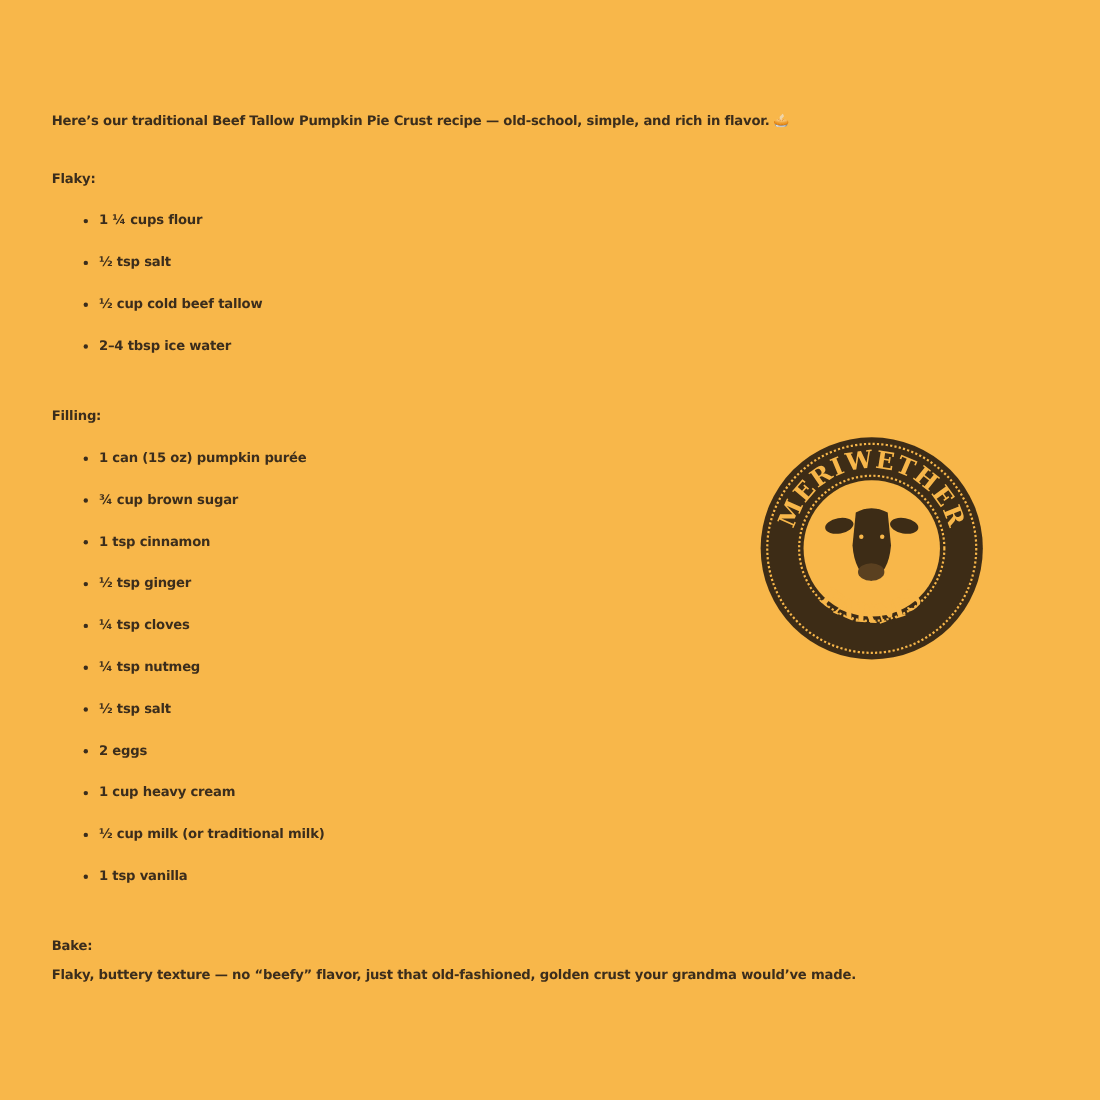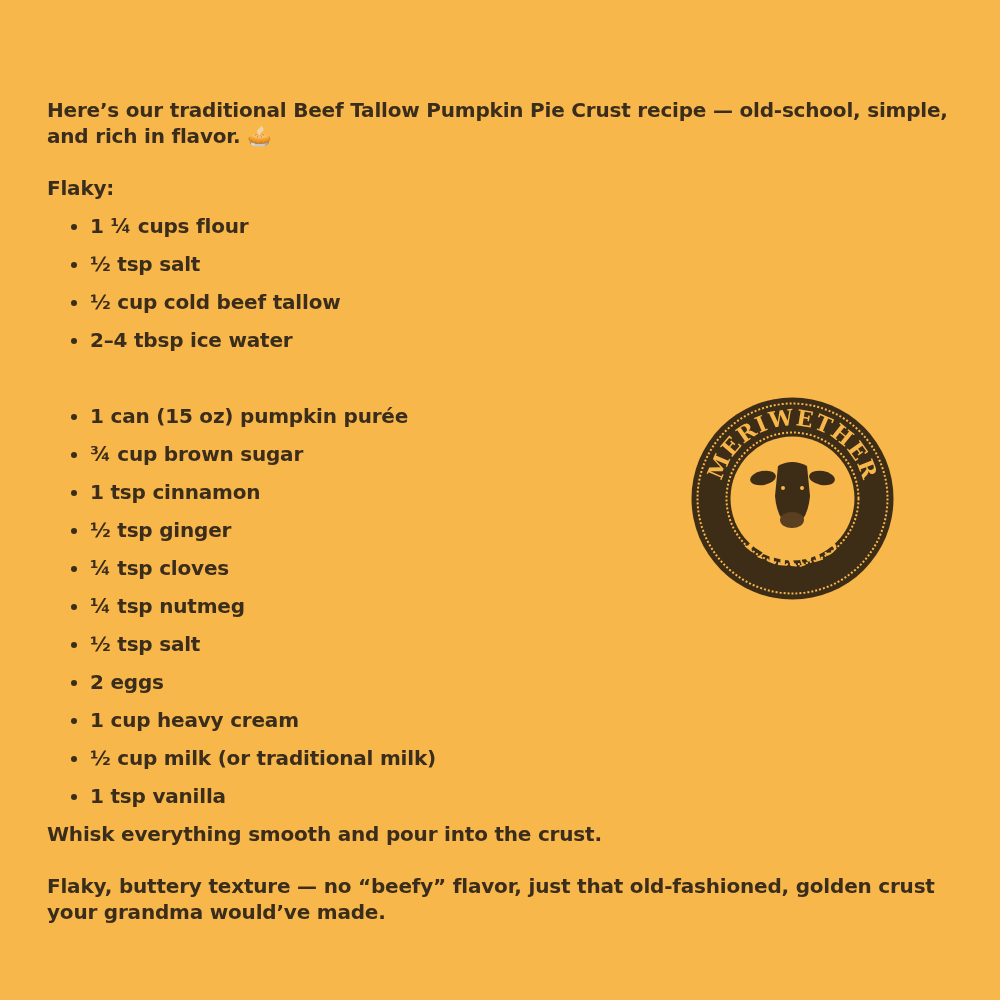--- a/index.html
+++ b/index.html
@@ -3,21 +3,21 @@
 <meta charset="utf-8">
 <style>
   html, body { margin: 0; padding: 0; }
   body {
     width: 1000px; height: 1000px; background: #f8b74a; overflow: hidden;
     font-family: "DejaVu Sans", sans-serif; color: #3b2d1c;
     position: relative;
   }
   .content {
     position: absolute; left: 47px; top: 97px; width: 910px;
-    font-size: 20px; font-weight: bold; line-height: 26px; letter-spacing: -0.2px;
+    font-size: 12px; font-weight: bold; line-height: 26px; letter-spacing: -0.2px;
   }
   p { margin: 0; }
   .gap { height: 26px; }
   ul { margin: 0; padding-left: 31px; }
   li { margin: 12px; padding-left: 0; }
   .logo { position: absolute; left: 690px; top: 396px; width: 205px; height: 205px; }
 </style>
 </head>
 <body>
 
@@ -25,35 +25,36 @@
   <p>Here’s our traditional  Beef Tallow Pumpkin Pie Crust recipe — old-school, simple, and rich in flavor. 🥧</p>
   <div class="gap"></div>
   <p>Flaky:</p>
   <ul>
     <li>1 ¼ cups flour</li>
     <li>½ tsp salt</li>
     <li>½ cup cold beef tallow</li>
     <li>2–4 tbsp ice water</li>
   </ul>
   <div class="gap"></div>
+  <p>Filling:</p>
   <ul>
     <li>1 can (15 oz) pumpkin purée</li>
     <li>¾ cup brown sugar</li>
     <li>1 tsp cinnamon</li>
     <li>½ tsp ginger</li>
     <li>¼ tsp cloves</li>
     <li>¼ tsp nutmeg</li>
     <li>½ tsp salt</li>
     <li>2 eggs</li>
     <li>1 cup heavy cream</li>
     <li>½ cup milk (or traditional milk)</li>
     <li>1 tsp vanilla</li>
   </ul>
-  <p>Whisk everything smooth and pour into the crust.</p>
   <div class="gap"></div>
+  <p>Bake:</p>
   <p>Flaky, buttery texture — no “beefy” flavor, just that old-fashioned, golden crust your grandma would’ve made.</p>
 </div>
 
 <svg class="logo" viewBox="0 0 205 205">
   <defs>
     <path id="topArc" d="M 30 102 A 72 72 0 0 1 175 102"></path>
     <path id="botArc" d="M 38 118 A 66 66 0 0 0 167 118"></path>
   </defs>
   <circle cx="102.5" cy="102.5" r="101" fill="#3d2c16"></circle>
   <circle cx="102.5" cy="102.5" r="95" fill="none" stroke="#f8b74a" stroke-width="2" stroke-dasharray="2 2"></circle>

